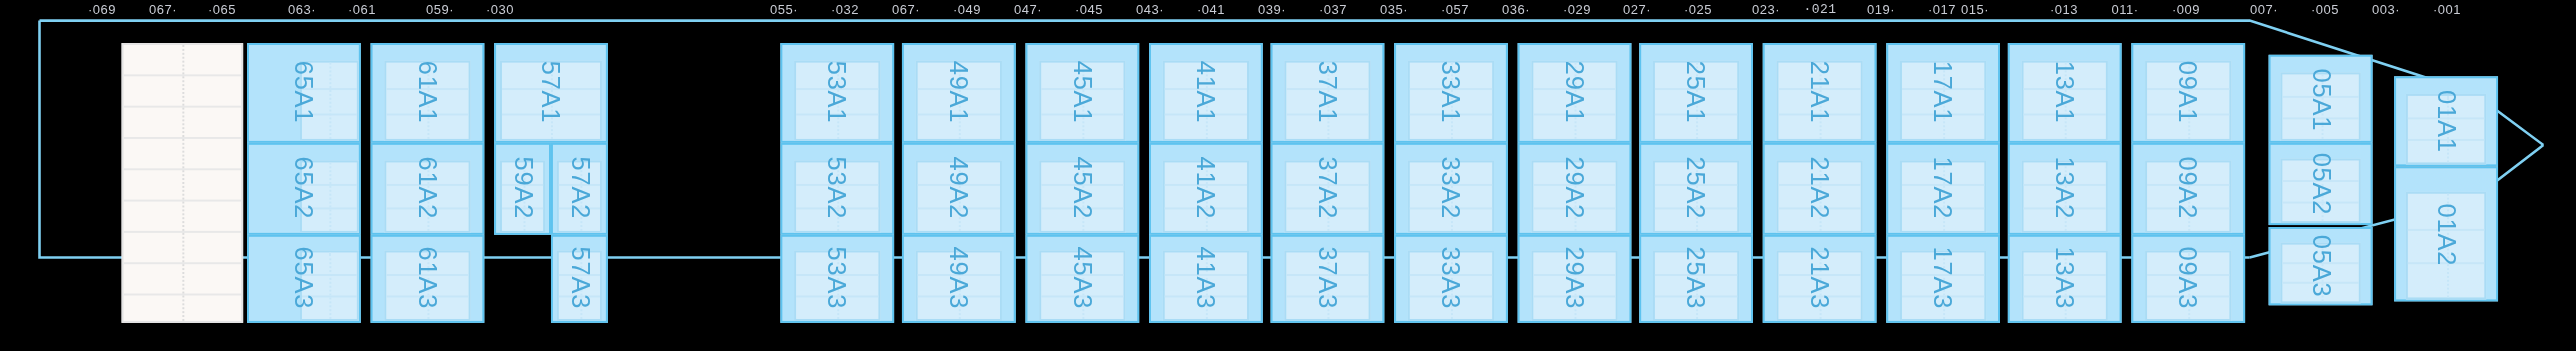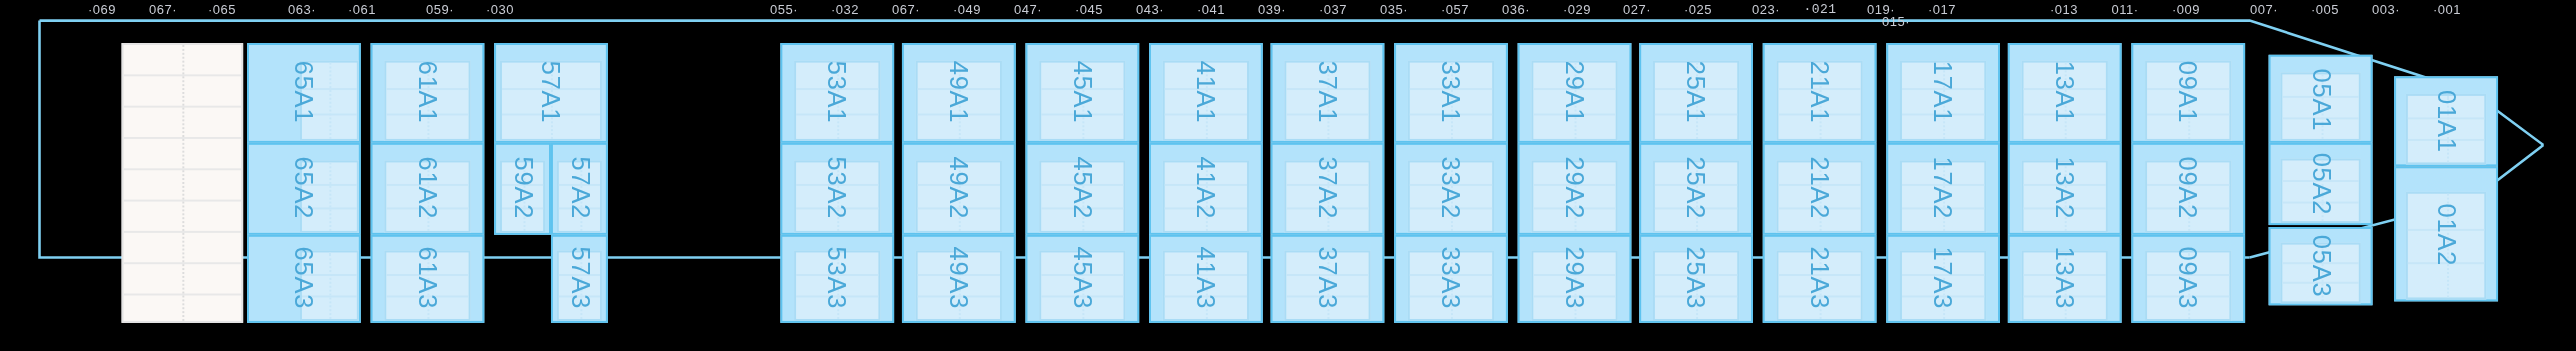--- a/index.html
+++ b/index.html
@@ -74,21 +74,21 @@
       <div class="ruler-tick" style="left: 1394px;">035·</div>
       <div class="ruler-tick" style="left: 1455px;">·057</div>
       <div class="ruler-tick" style="left: 1516px;">036·</div>
       <div class="ruler-tick" style="left: 1577px;">·029</div>
       <div class="ruler-tick" style="left: 1637px;">027·</div>
       <div class="ruler-tick" style="left: 1698px;">·025</div>
       <div class="ruler-tick" style="left: 1723px; margin-left: 43px;">023·</div>
       <div class="ruler-tick" style="left: 1820px; font-family: Liberation Mono, monospace;">·021</div>
       <div class="ruler-tick" style="left: 1881px;">019·</div>
       <div class="ruler-tick" style="left: 1942px;">·017</div>
-      <div class="ruler-tick" style="left: 1896px; margin-top: 12px;">015·</div>
+      <div class="ruler-tick" style="left: 1975px;">015·</div>
       <div class="ruler-tick" style="left: 2064px;">·013</div>
       <div class="ruler-tick" style="left: 2125px;">011·</div>
       <div class="ruler-tick" style="left: 2186px;">·009</div>
       <div class="ruler-tick" style="left: 2264px;">007·</div>
       <div class="ruler-tick" style="left: 2325px;">·005</div>
       <div class="ruler-tick" style="left: 2386px;">003·</div>
       <div class="ruler-tick" style="left: 2447px;">·001</div>
     </div>
 
 <div style="position: absolute; left: 0px; top: 0px; width: 1314px; height: 179px; transform-origin: 0px 0px; transform: scale(1.96078, 1.95694);">

